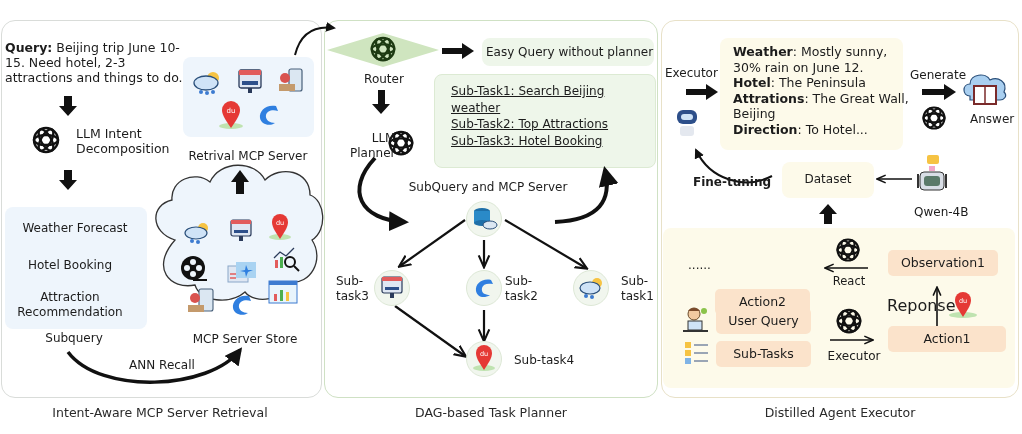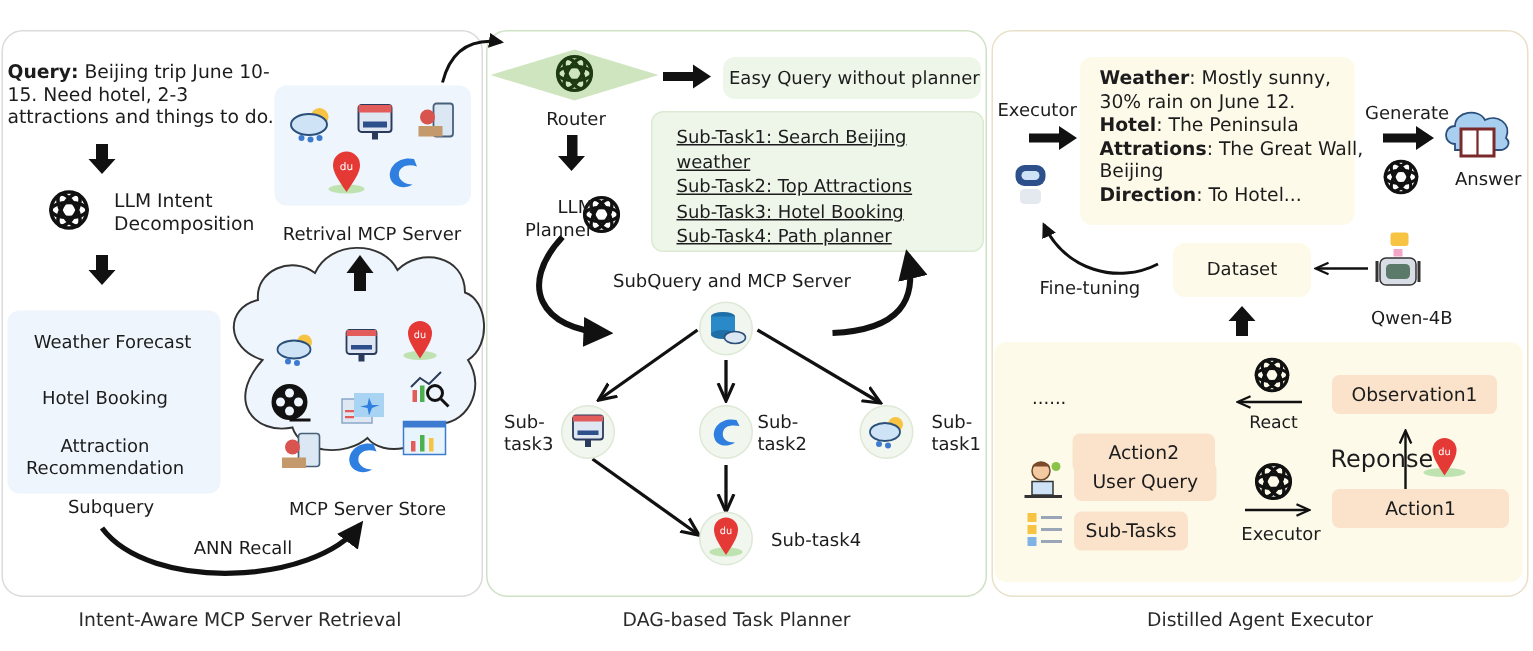--- a/index.html
+++ b/index.html
@@ -349,21 +349,20 @@
 <div class="t" style="left:486px;top:45px;">Easy Query without planner</div>
 <div class="t" style="left:358px;top:131px;text-align:right;">
   <div style="text-align:right;">LLM</div>
   <div style="text-align:center;margin-left:-8px;">Planner</div>
 </div>
 <div class="t" style="left:451px;top:83px;line-height:16.5px;text-decoration:underline;">
   <div>Sub-Task1: Search Beijing</div>
   <div>weather</div>
   <div>Sub-Task2: Top Attractions</div>
   <div>Sub-Task3: Hotel Booking</div>
-  <div>Sub-Task4: Path  planner</div>
 </div>
 <div class="tc" style="left:488px;top:180px;">SubQuery and MCP Server</div>
 <div class="t" style="left:336px;top:274px;">
   <div>Sub-</div>
   <div>task3</div>
 </div>
 <div class="t" style="left:505px;top:274px;">
   <div>Sub-</div>
   <div>task2</div>
 </div>
@@ -379,25 +378,25 @@
   <div><b>Weather</b><span>: Mostly sunny,</span></div>
   <div><b></b><span>30% rain on June 12.</span></div>
   <div><b>Hotel</b><span>: The Peninsula</span></div>
   <div><b>Attrations</b><span>: The Great Wall,</span></div>
   <div><b></b><span>Beijing</span></div>
   <div><b>Direction</b><span>: To Hotel...</span></div>
 </div>
 <div class="t" style="left:910px;top:68px;">Generate</div>
 <div class="t" style="left:970px;top:112px;">Answer</div>
 <div class="tc" style="left:828px;top:172px;">Dataset</div>
-<div class="t" style="left:693px;top:185px;">Fine-tuning</div>
+<div class="t" style="left:693px;top:175px;font-weight:bold;">Fine-tuning</div>
 <div class="t" style="left:914px;top:205px;">Qwen-4B</div>
 
 <div class="t" style="left:688px;top:258px;">......</div>
 <div class="peach" style="left:715px;top:251px;width:95px;margin-top:38px;">Action2</div>
 <div class="tc" style="left:849px;top:274px;font-size:11.5px;">React</div>
 <div class="peach" style="left:888px;top:250px;width:110px;">Observation1</div>
 <div class="t" style="left:887px;top:298px;font-size:16px;">Reponse</div>
 <div class="peach" style="left:716px;top:308px;width:95px;">User Query</div>
-<div class="peach" style="left:716px;top:341px;width:76px;">Sub-Tasks</div>
+<div class="peach" style="left:716px;top:341px;width:95px;">Sub-Tasks</div>
 <div class="tc" style="left:854px;top:349px;">Executor</div>
 <div class="peach" style="left:888px;top:326px;width:118px;">Action1</div>
 <div class="caption" style="left:840px;">Distilled Agent Executor</div>
 
 </body></html>

